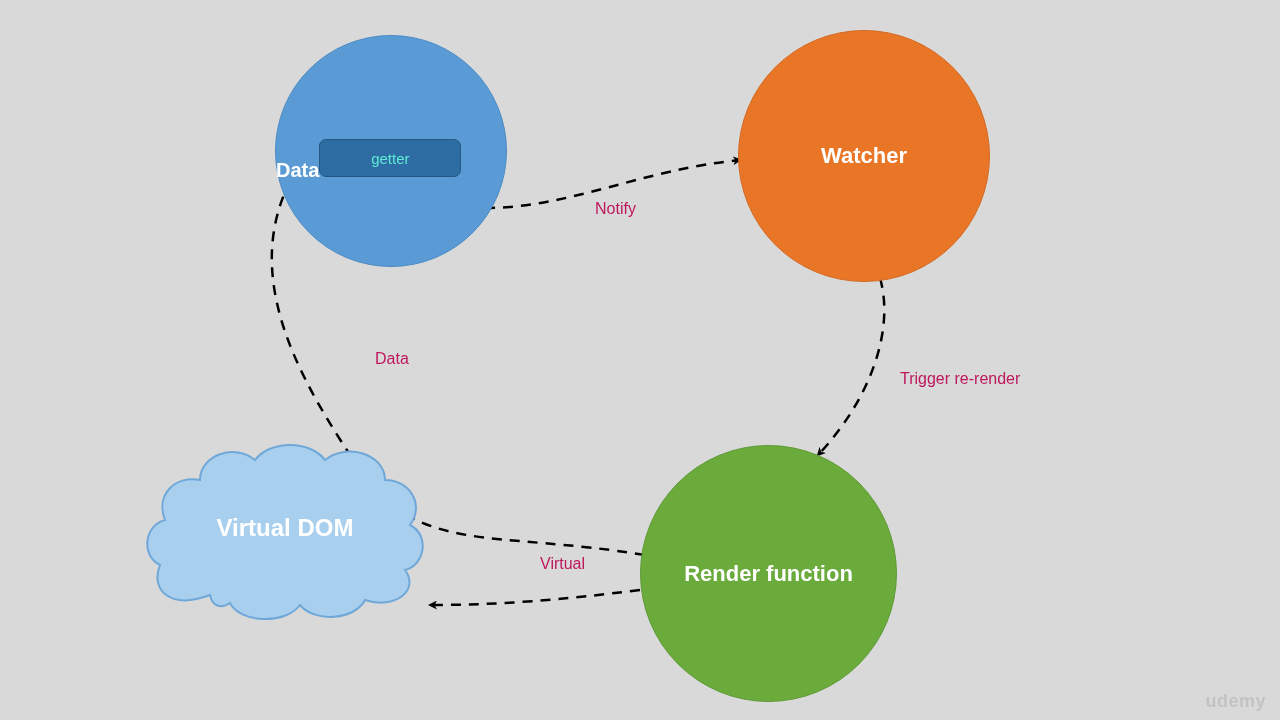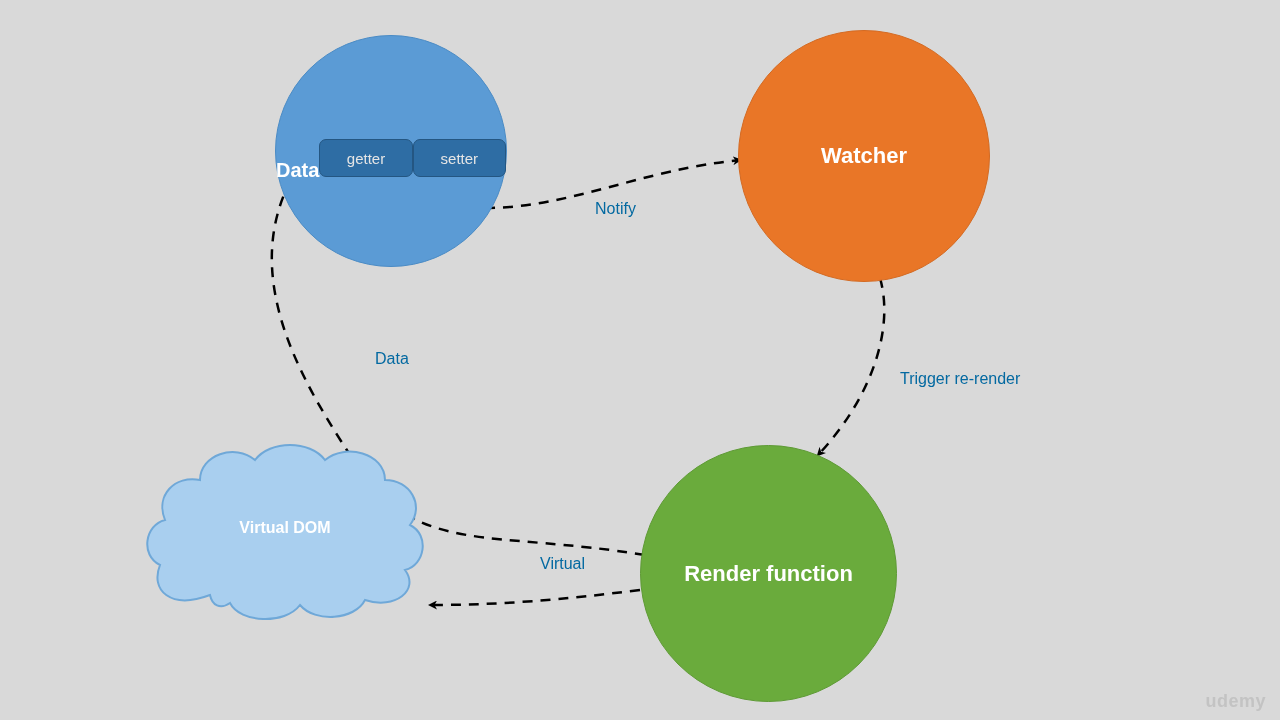--- a/index.html
+++ b/index.html
@@ -36,21 +36,21 @@
   .data-title {
     margin-top: 38px;
     font-size: 20px;
   }
   .pill {
     width: 140px;
     height: 36px;
     border-radius: 7px;
     background: #2e6da4;
     border: 1px solid #245682;
-    color: #e5e5e5;
+    color: #5eead4;
     display: flex;
     align-items: center;
     justify-content: center;
     font-size: 15px;
     font-weight: normal;
     margin-top: 14px;
   }
   .watcher-circle {
     left: 738px;
     top: 30px;
@@ -78,27 +78,27 @@
     width: 290px;
     height: 205px;
   }
   .cloud-label {
     position: absolute;
     left: 0; right: 0; top: 0; bottom: 0;
     display: flex;
     align-items: center;
     justify-content: center;
     color: #fff;
-    font-size: 16px;
+    font-size: 24px;
     font-weight: bold;
   }
   .edge-label {
     position: absolute;
     font-size: 16px;
-    color: #0369a1;
+    color: #be185d;
   }
   .watermark {
     position: absolute;
     right: 14px;
     bottom: 8px;
     font-size: 18px;
     color: #c3c3c3;
     font-weight: bold;
     letter-spacing: 0.5px;
   }
@@ -127,21 +127,20 @@
     <path d="M 880 278 C 895 330, 870 400, 818 455" stroke="#000" stroke-width="2.5" fill="none" stroke-dasharray="10,8" marker-end="url(#arrowhead)"></path>
 
     <path d="M 640 590 C 560 600, 500 605, 430 605" stroke="#000" stroke-width="2.5" fill="none" stroke-dasharray="10,8" marker-end="url(#arrowhead)"></path>
 
     <path d="M 645 555 C 490 530, 420 555, 360 470 C 300 380, 225 260, 310 150" stroke="#000" stroke-width="2.5" fill="none" stroke-dasharray="10,8" marker-end="url(#arrowhead)"></path>
   </svg>
 
   <div class="circle data-circle">
     <div class="data-title">Data</div>
     <div class="pill">getter</div>
-    <div class="pill">setter</div>
   </div>
 
   <div class="circle render-circle">
     <div class="render-title">Render function</div>
   </div>
 
   <div class="circle watcher-circle">
     <div class="watcher-title">Watcher</div>
   </div>
 

